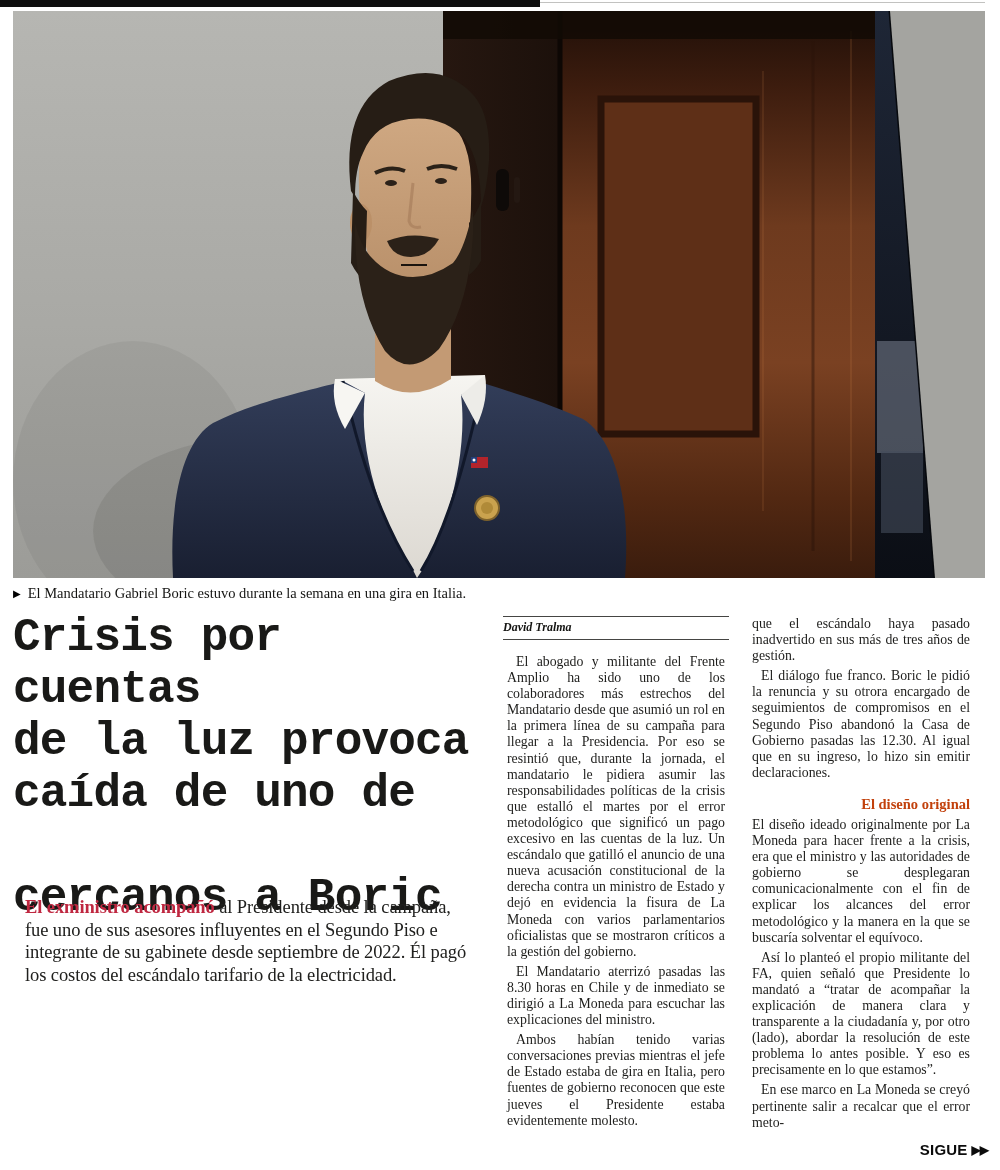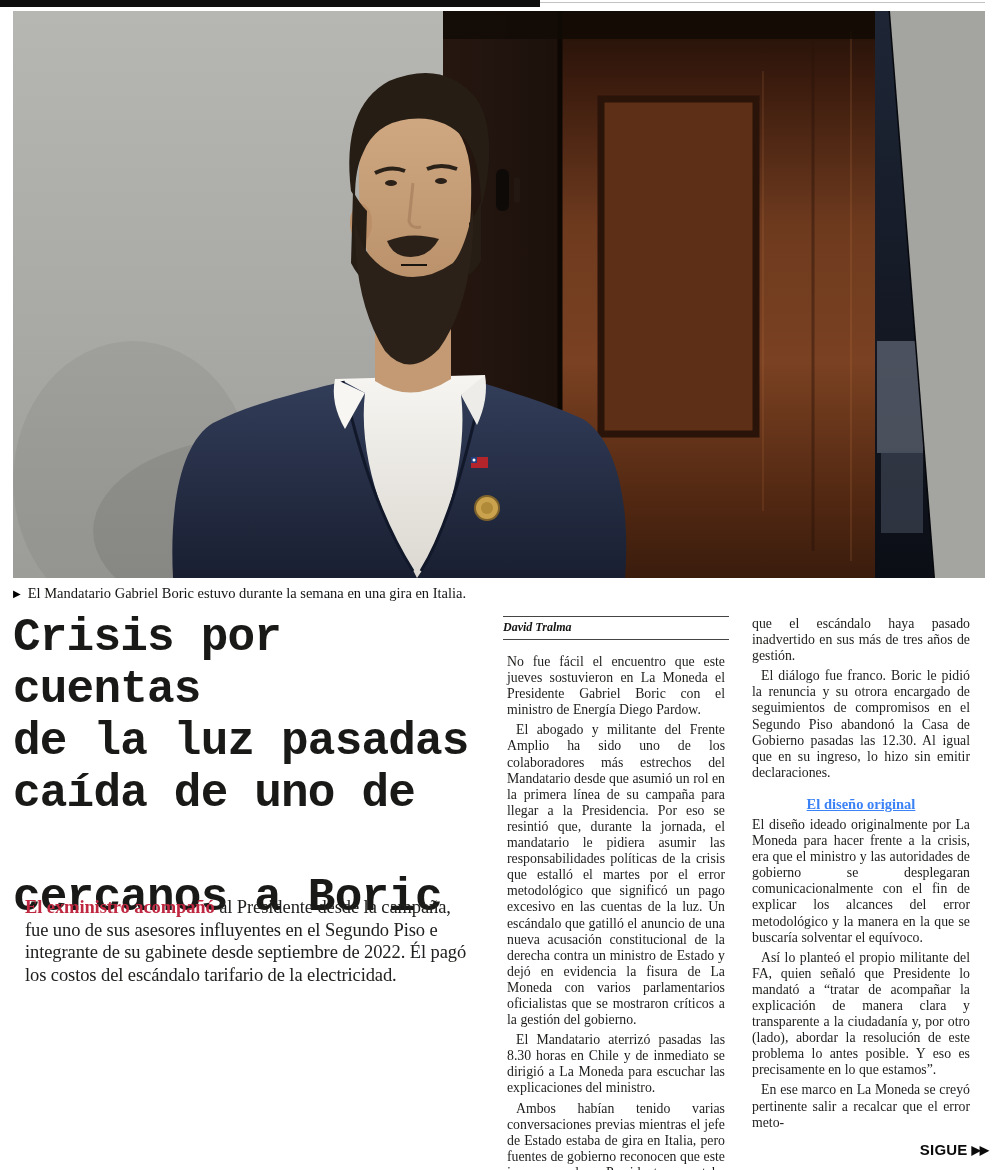--- a/index.html
+++ b/index.html
@@ -39,21 +39,21 @@
     border-top:1px solid #454543;border-bottom:1px solid #454543;
     padding:3px 0 4px 0;
     font-size:12px;font-weight:700;font-style:italic;color:#141412;
   }
   .col{width:226px;font-size:13.8px;line-height:16.1px;text-align:justify;color:#1d1d1b;}
   .col-2{left:503px;top:650px;}
   .col-3{left:748px;top:612px;}
   .col p{margin:4px;}
   .col p.indent{text-indent:9px;}
   .col .subhead{
-    margin-top:14px;font-weight:700;font-size:14.5px;line-height:18px;text-align:center;color:#3b82f6;text-decoration:underline;
+    margin-top:14px;font-weight:700;font-size:14.5px;line-height:18px;text-align:right;color:#c2410c;
   }
 
   
   .sigue{
     left:0;top:1141px;width:988px;text-align:right;
     font-family:"Liberation Sans", sans-serif;font-weight:700;
     font-size:15px;letter-spacing:0.2px;color:#0b0b0b;
   }
   .sigue .arrows{font-size:12px;letter-spacing:-1px;margin-left:4px;position:relative;top:-1px;}
 </style>
@@ -183,36 +183,35 @@
     </g>
   </svg>
 </figure>
 
 <div class="abs caption">
   <span class="marker">▶</span><span>El Mandatario Gabriel Boric estuvo durante la semana en una gira en Italia.</span>
 </div>
 
 <h1 class="abs headline" style="margin:0;">
   <span>Crisis por cuentas</span><br>
-  <span>de la luz pasadas</span><br>
+  <span>de la luz provoca</span><br>
   <span>caída de uno de</span><br>
   <br>
   <span>cercanos a Boric</span>
 </h1>
 
 <p class="abs lede" style="margin:12px;">
   <span class="hl">El exministro acompañó</span><span> al Presidente desde la campaña, fue uno de sus asesores influyentes en el Segundo Piso e integrante de su gabinete desde septiembre de 2022. Él pagó los costos del escándalo tarifario de la electricidad.</span>
 </p>
 
 <div class="abs byline">
   <span>David Tralma</span>
 </div>
 
 <div class="abs col col-2">
-  <p>No fue fácil el encuentro que este jueves sostuvieron en La Moneda el Presidente Gabriel Boric con el ministro de Energía Diego Pardow.</p>
   <p class="indent">El abogado y militante del Frente Amplio ha sido uno de los colaboradores más estrechos del Mandatario desde que asumió un rol en la primera línea de su campaña para llegar a la Presidencia. Por eso se resintió que, durante la jornada, el mandatario le pidiera asumir las responsabilidades políticas de la crisis que estalló el martes por el error metodológico que significó un pago excesivo en las cuentas de la luz. Un escándalo que gatilló el anuncio de una nueva acusación constitucional de la derecha contra un ministro de Estado y dejó en evidencia la fisura de La Moneda con varios parlamentarios oficialistas que se mostraron críticos a la gestión del gobierno.</p>
   <p class="indent">El Mandatario aterrizó pasadas las 8.30 horas en Chile y de inmediato se dirigió a La Moneda para escuchar las explicaciones del ministro.</p>
   <p class="indent">Ambos habían tenido varias conversaciones previas mientras el jefe de Estado estaba de gira en Italia, pero fuentes de gobierno reconocen que este jueves el Presidente estaba evidentemente molesto.</p>
 
 </div>
 
 <div class="abs col col-3">
   <p>que el escándalo haya pasado inadvertido en sus más de tres años de gestión.</p>
   <p class="indent">El diálogo fue franco. Boric le pidió la renuncia y su otrora encargado de seguimientos de compromisos en el Segundo Piso abandonó la Casa de Gobierno pasadas las 12.30. Al igual que en su ingreso, lo hizo sin emitir declaraciones.</p>
   <p class="subhead">El diseño original</p>

